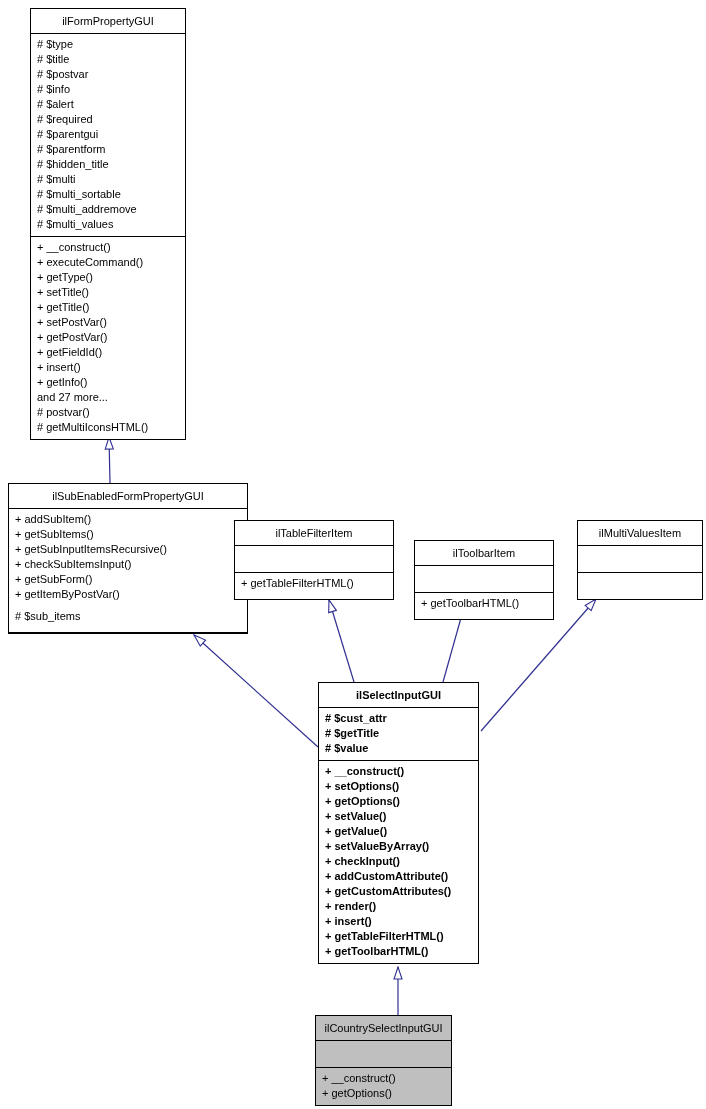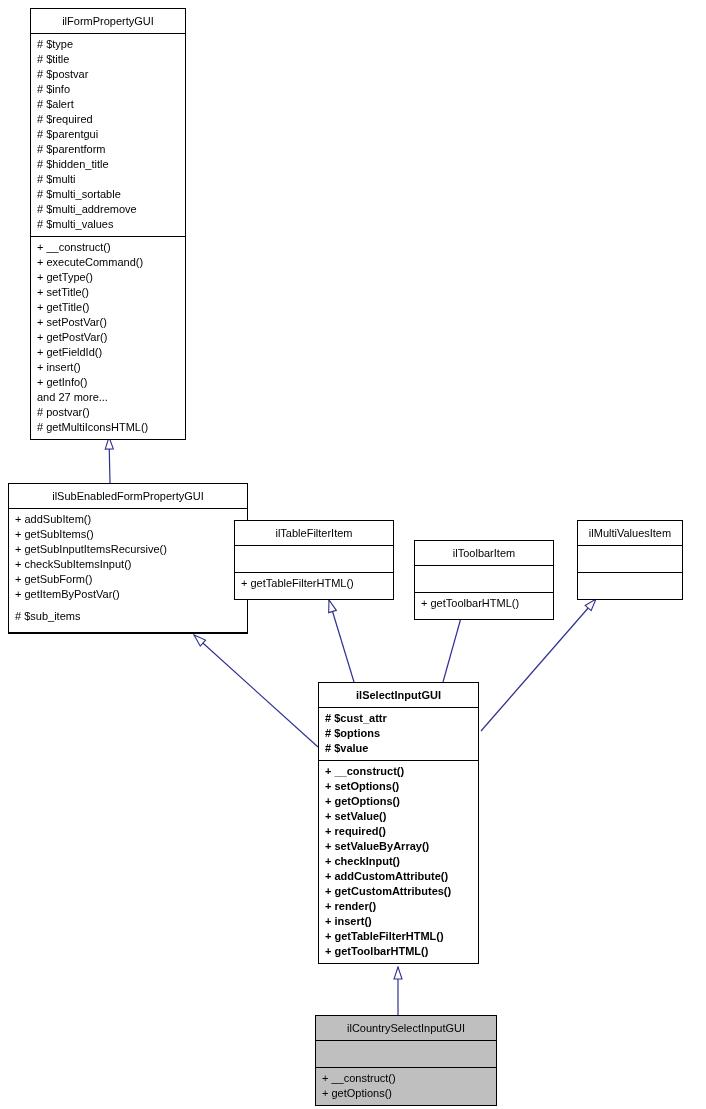--- a/index.html
+++ b/index.html
@@ -133,51 +133,51 @@
   </div>
 
   <div class="uml-class" style="left:414px; top:540px; width:140px;">
     <div class="uml-title">ilToolbarItem</div>
     <div class="uml-section attrs"></div>
     <div class="uml-section methods">
         <div class="uml-line">+ getToolbarHTML()</div>
       </div>
   </div>
 
-  <div class="uml-class" style="left:577px; top:520px; width:106px;">
+  <div class="uml-class" style="left:577px; top:520px; width:126px;">
     <div class="uml-title">ilMultiValuesItem</div>
     <div class="uml-section attrs"></div>
     <div class="uml-section methods"></div>
   </div>
 
   <div class="uml-class" style="left:318px; top:682px; width:161px;font-weight:bold;">
     <div class="uml-title">ilSelectInputGUI</div>
     <div class="uml-section attrs">
         <div class="uml-line"># $cust_attr</div>
-        <div class="uml-line"># $options</div>
+        <div class="uml-line"># $getTitle</div>
         <div class="uml-line"># $value</div>
       </div>
     <div class="uml-section methods">
         <div class="uml-line">+ __construct()</div>
         <div class="uml-line">+ setOptions()</div>
         <div class="uml-line">+ getOptions()</div>
         <div class="uml-line">+ setValue()</div>
-        <div class="uml-line">+ required()</div>
+        <div class="uml-line">+ getValue()</div>
         <div class="uml-line">+ setValueByArray()</div>
         <div class="uml-line">+ checkInput()</div>
         <div class="uml-line">+ addCustomAttribute()</div>
         <div class="uml-line">+ getCustomAttributes()</div>
         <div class="uml-line">+ render()</div>
         <div class="uml-line">+ insert()</div>
         <div class="uml-line">+ getTableFilterHTML()</div>
         <div class="uml-line">+ getToolbarHTML()</div>
       </div>
   </div>
 
-  <div class="uml-class highlight" style="left:315px; top:1015px; width:182px;">
+  <div class="uml-class highlight" style="left:315px; top:1015px; width:137px;">
     <div class="uml-title">ilCountrySelectInputGUI</div>
     <div class="uml-section attrs"></div>
     <div class="uml-section methods">
         <div class="uml-line">+ __construct()</div>
         <div class="uml-line">+ getOptions()</div>
       </div>
   </div>
 
 </div>
 

